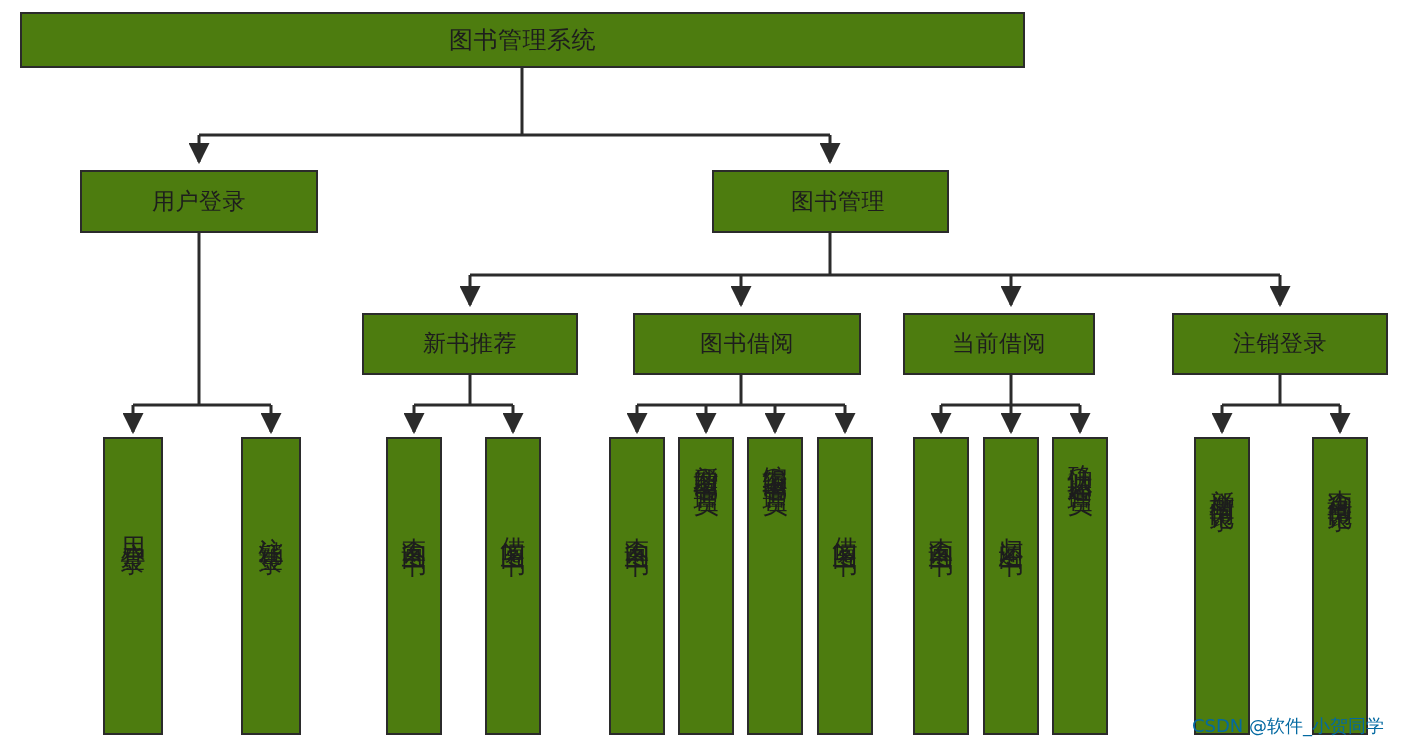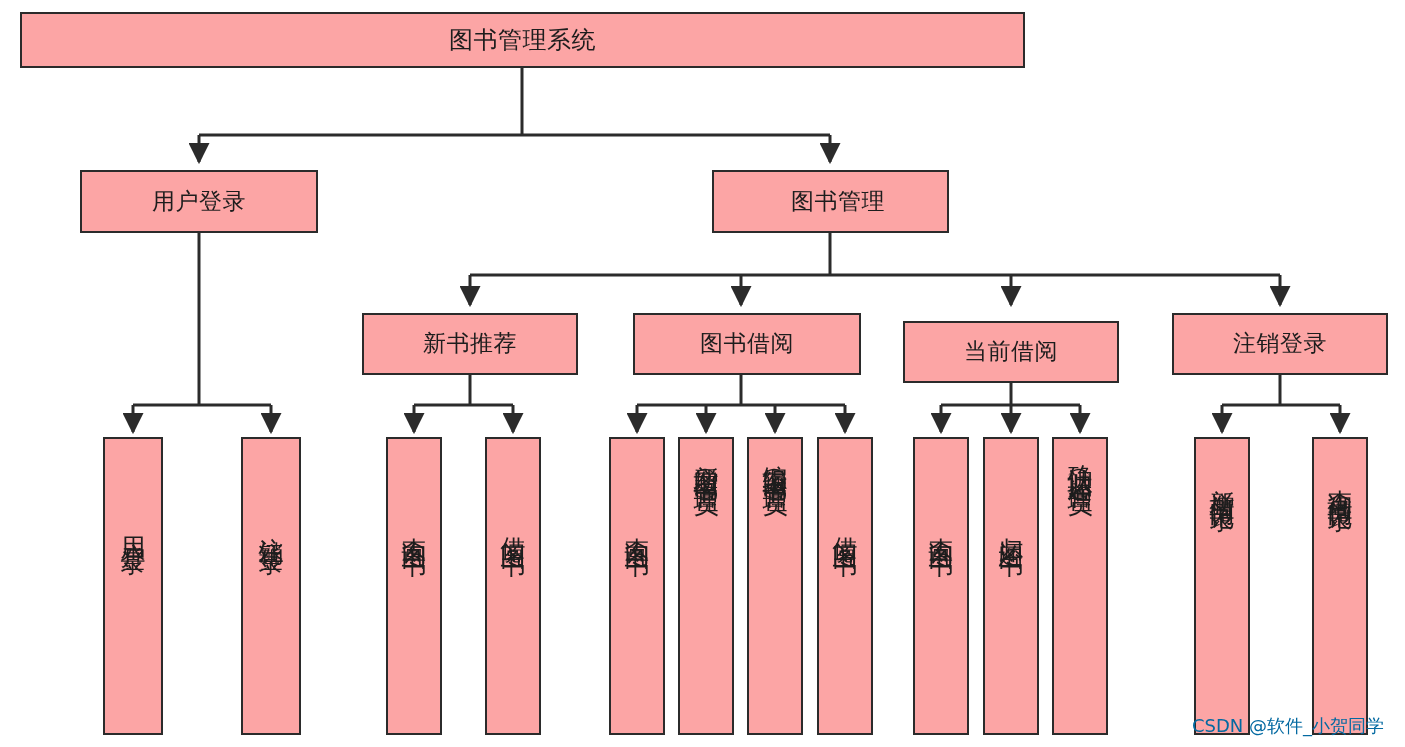--- a/index.html
+++ b/index.html
@@ -22,21 +22,21 @@
     position: absolute;
     left: 0;
     top: 0;
     width: 1405px;
     height: 747px;
     pointer-events: none;
   }
   .node {
     position: absolute;
     box-sizing: border-box;
-    background: #fca5a5;
+    background: #4d7c0f;
     border: 2.5px solid #2b2b2b;
     display: flex;
     align-items: center;
     justify-content: center;
     color: #1d1d1d;
     z-index: 2;
   }
   .node .label {
     display: block;
     text-align: center;
@@ -144,21 +144,21 @@
   <div class="node horiz" style="left:712px; top:170px; width:237px; height:63px;padding-left:15px;">
     <span class="label">图书管理</span>
   </div>
 
   <div class="node horiz" style="left:362px; top:313px; width:216px; height:62px;font-family:Liberation Serif, serif;">
     <span class="label">新书推荐</span>
   </div>
   <div class="node horiz" style="left:633px; top:313px; width:228px; height:62px;">
     <span class="label">图书借阅</span>
   </div>
-  <div class="node horiz" style="left:903px; top:321px; width:216px; height:62px;">
+  <div class="node horiz" style="left:903px; top:313px; width:192px; height:62px;">
     <span class="label">当前借阅</span>
   </div>
   <div class="node horiz" style="left:1172px; top:313px; width:216px; height:62px;">
     <span class="label">注销登录</span>
   </div>
 
   <div class="node vert" style="left:103px; top:437px; width:60px; height:298px; padding-top:78px;">
     <span class="label">用户登录</span>
   </div>
   <div class="node vert" style="left:241px; top:437px; width:60px; height:298px; padding-top:78px;">

